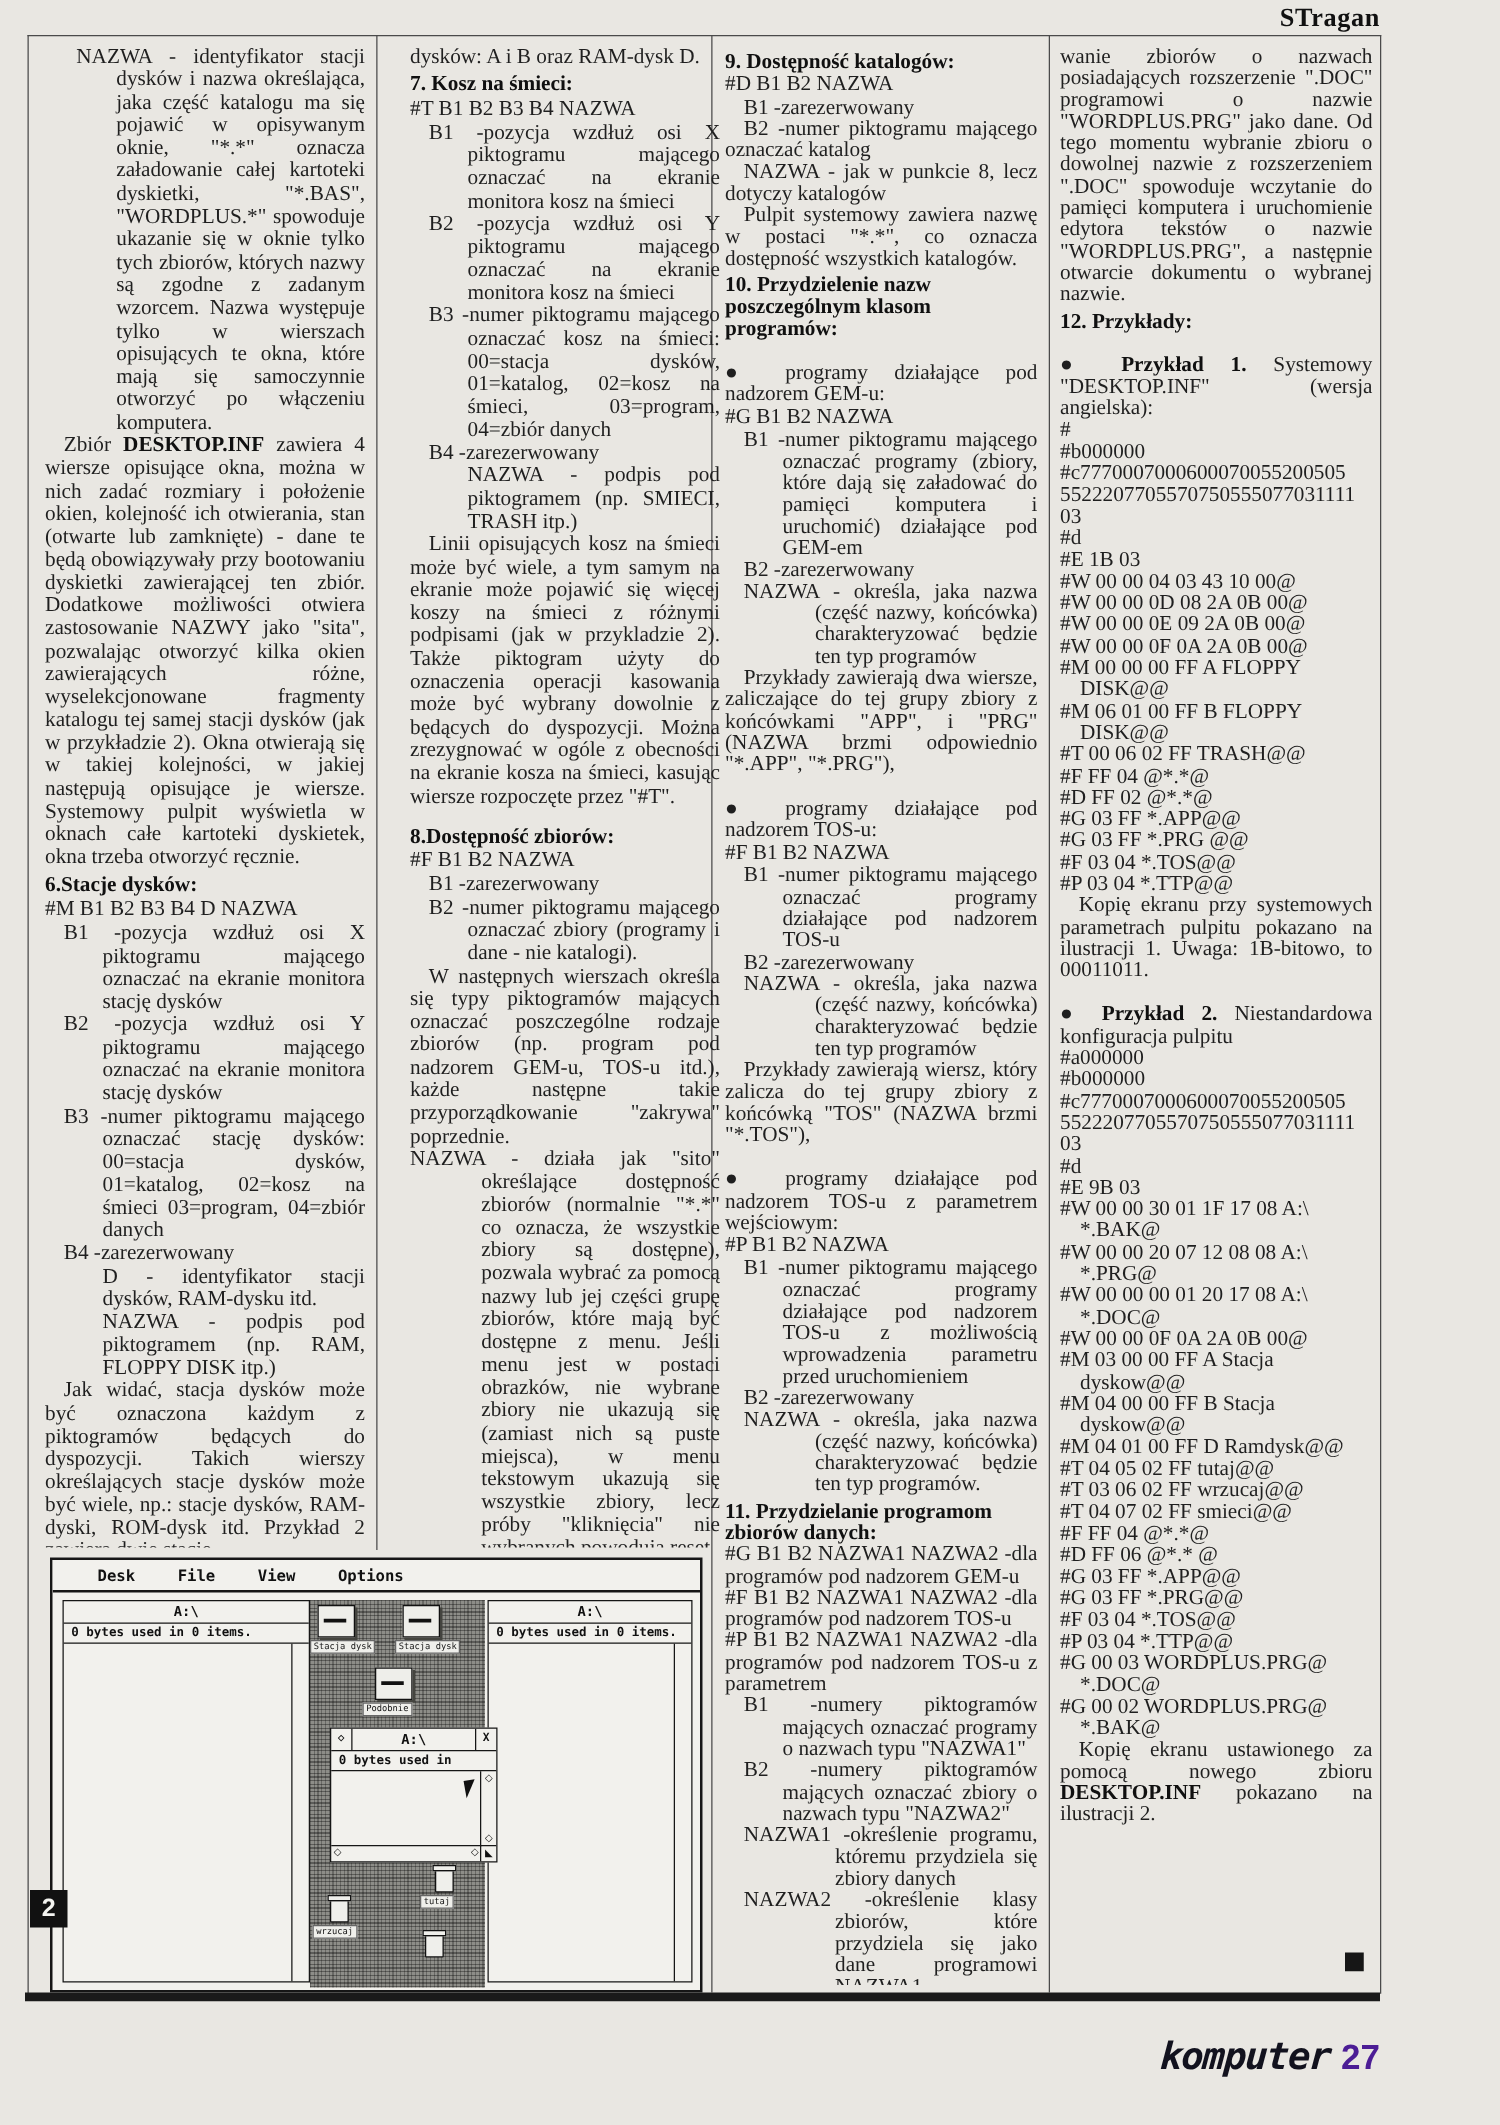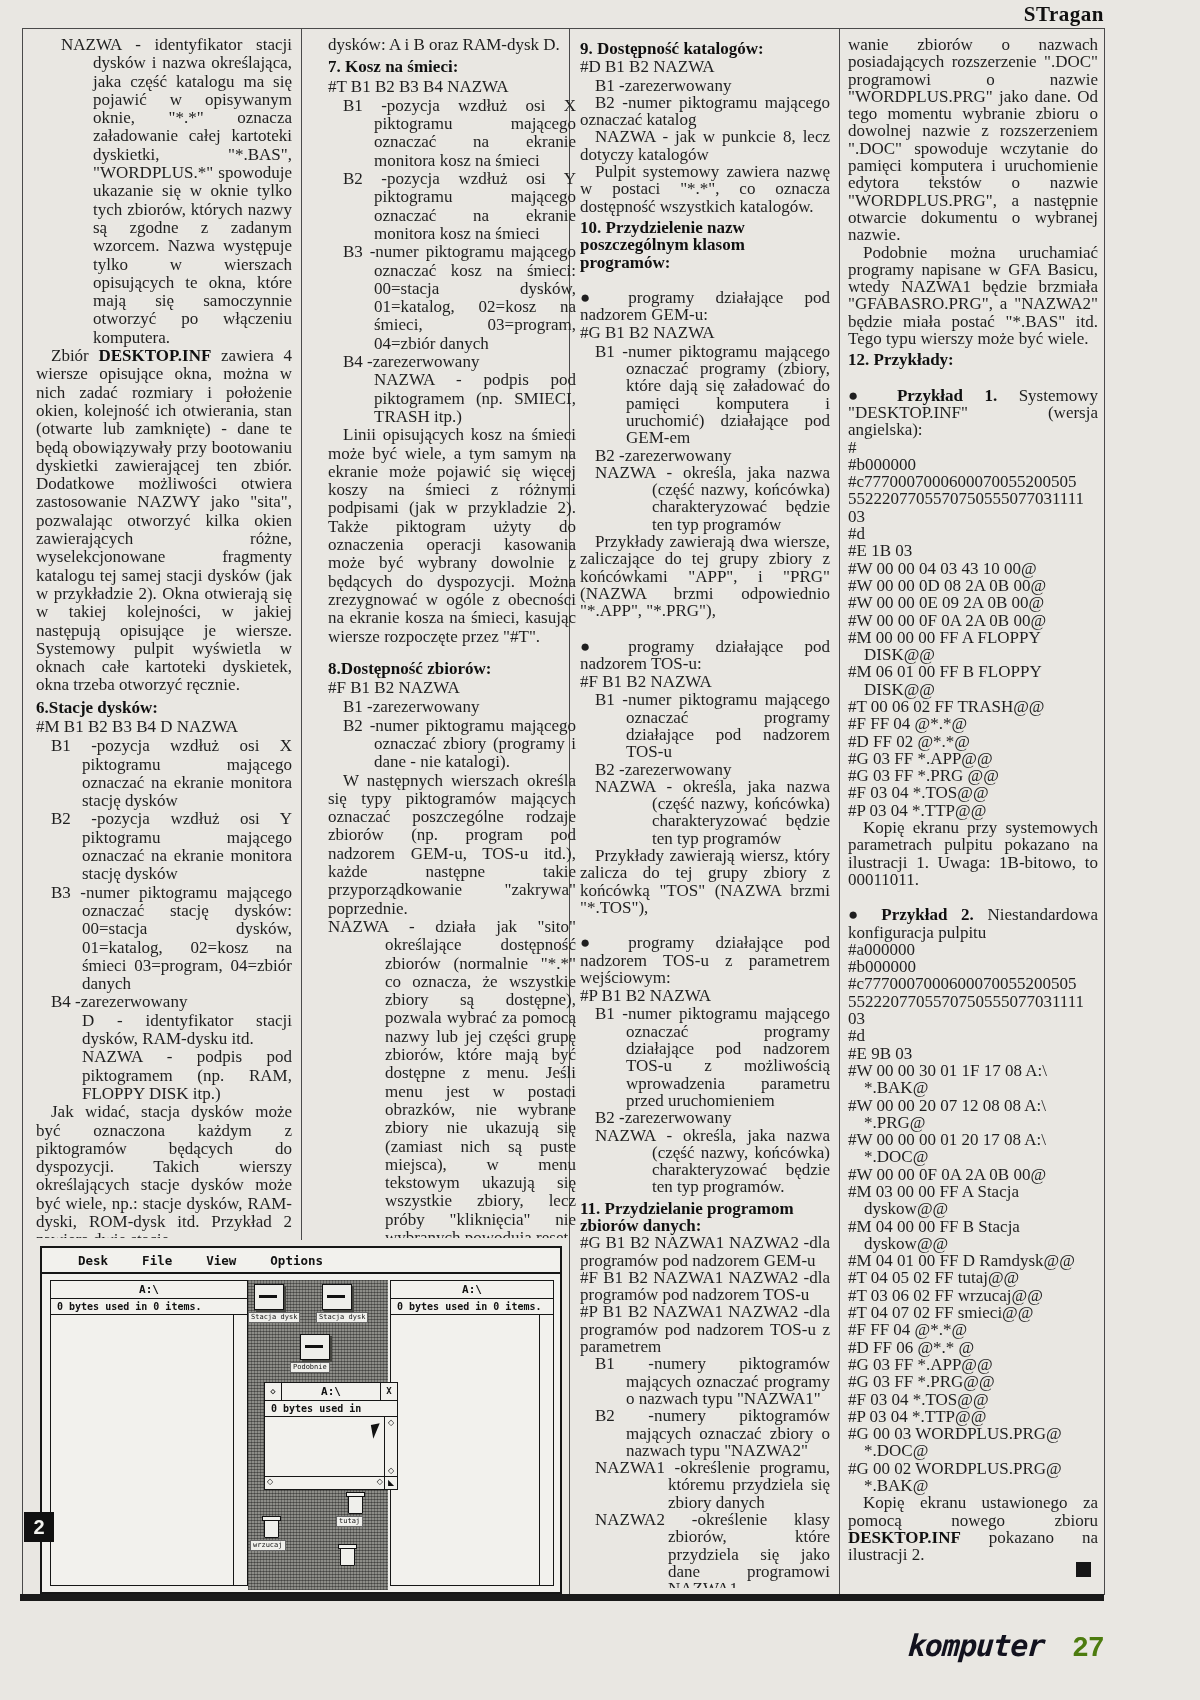--- a/index.html
+++ b/index.html
@@ -79,21 +79,21 @@
              border-top:1.5px solid #161616;font:8px/11px "DejaVu Sans",sans-serif;text-align:center;color:#111;}
   .cursor{position:absolute;left:330px;top:176px;width:0;height:0;z-index:4;
           border-top:14px solid #111;border-right:9px solid transparent;transform:rotate(-10deg);}
 
   .badge{position:absolute;left:24px;top:1512px;width:30px;height:30px;background:#111;color:#f4f4f0;
          font:bold 20px/30px "Liberation Sans",sans-serif;text-align:center;}
   .endmark{position:absolute;left:1076px;top:1562px;width:15px;height:15px;background:#161616;}
   .footer{position:absolute;top:1628px;left:800px;width:304px;text-align:right;white-space:nowrap;}
   .km{font:bold italic 30px "DejaVu Sans Mono",monospace;color:#12121e;letter-spacing:-1px;
       display:inline-block;transform:skewX(-4deg);}
-  .pn{font:bold 28px "Liberation Sans",sans-serif;color:#4d7c0f;margin-left:24px;}
+  .pn{font:bold 28px "Liberation Sans",sans-serif;color:#4c1d95;margin-left:4px;}
 </style>
 </head>
 <body>
 
 <div class="page">
 
   <div class="header">STragan</div>
 
   <div class="frame"></div>
   <div class="vrule r1"></div>
@@ -161,21 +161,20 @@
       <div class="blk p0">#F B1 B2 NAZWA1 NAZWA2 -dla programów pod nadzorem TOS-u</div>
       <div class="blk p0">#P B1 B2 NAZWA1 NAZWA2 -dla programów pod nadzorem TOS-u z parametrem</div>
       <div class="blk def">B1 -numery piktogramów mających oznaczać programy o nazwach typu "NAZWA1"</div>
       <div class="blk def">B2 -numery piktogramów mających oznaczać zbiory o nazwach typu "NAZWA2"</div>
       <div class="blk defn2">NAZWA1 -określenie programu, któremu przydziela się zbiory danych</div>
       <div class="blk defn2">NAZWA2 -określenie klasy zbiorów, które przydziela się jako dane programowi NAZWA1</div>
       <div class="blk p">Systemowy pulpit nie zawiera tego rodzaju wierszy. W przykładzie 2 znajduje się przyporządko-</div>
     </div>
   <div class="col c4">
       <div class="blk p0">wanie zbiorów o nazwach posiadających rozszerzenie ".DOC" programowi o nazwie "WORDPLUS.PRG" jako dane. Od tego momentu wybranie zbioru o dowolnej nazwie z rozszerzeniem ".DOC" spowoduje wczytanie do pamięci komputera i uruchomienie edytora tekstów o nazwie "WORDPLUS.PRG", a następnie otwarcie dokumentu o wybranej nazwie.</div>
-      <div class="blk p">Podobnie można uruchamiać programy napisane w GFA Basicu, wtedy NAZWA1 będzie brzmiała "GFABASRO.PRG", a "NAZWA2" będzie miała postać "*.BAS" itd. Tego typu wierszy może być wiele.</div>
       <div class="blk h">12. Przykłady:</div>
       <div class="blk bullet">● <b>Przykład 1.</b> Systemowy "DESKTOP.INF" (wersja angielska):</div>
       <div class="blk lst">#</div>
       <div class="blk lst">#b000000</div>
       <div class="blk lst">#c7770007000600070055200505</div>
       <div class="blk lst">5522207705570750555077031111</div>
       <div class="blk lst">03</div>
       <div class="blk lst">#d</div>
       <div class="blk lst">#E 1B 03</div>
       <div class="blk lst">#W 00 00 04 03 43 10 00@</div>

